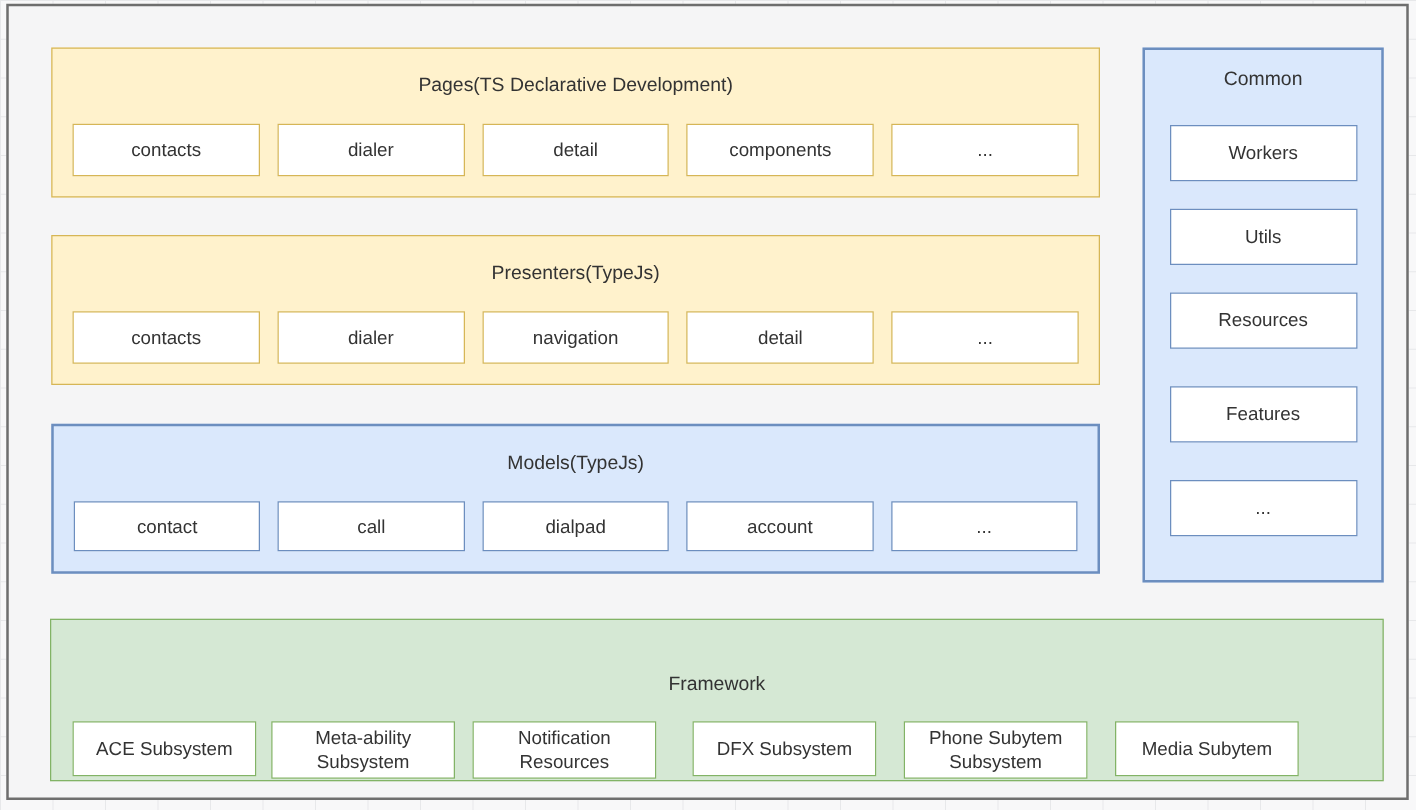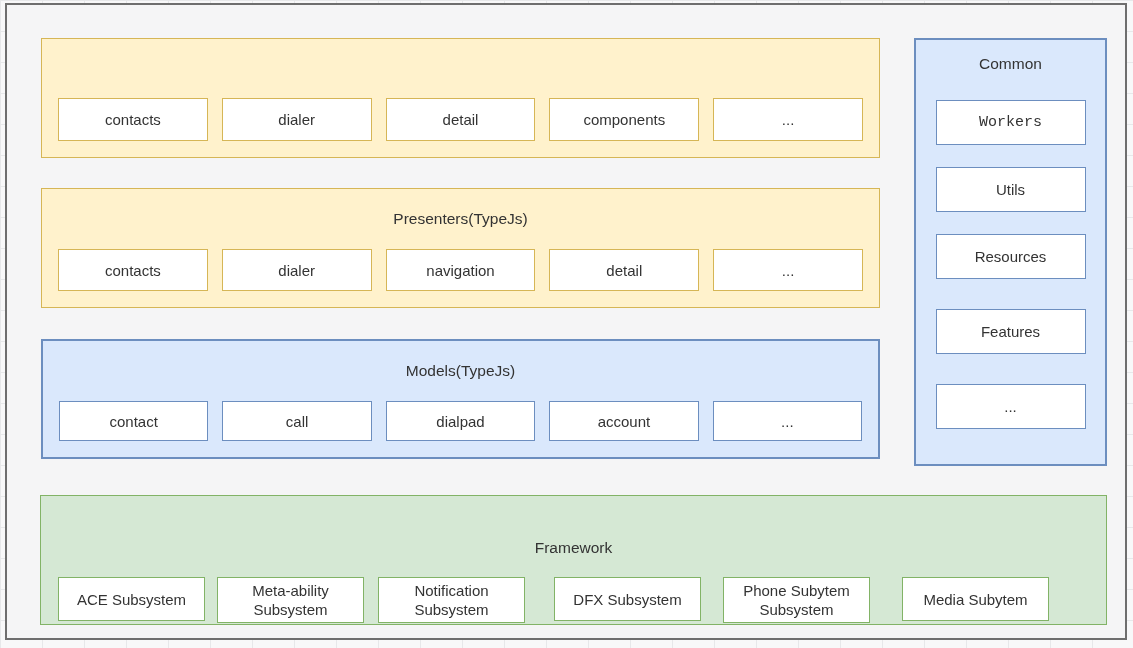--- a/index.html
+++ b/index.html
@@ -54,42 +54,43 @@
   .layer .row{display:flex;gap:14px;height:43px;margin-top:auto;margin-bottom:16px;}
   .layer .row .node{flex:1;}
   .layer-pages{top:33px;}
   .layer-presenters{top:183px;}
   .layer-models{top:334px;}
 
   
   .common-panel{left:907px;top:33px;width:193px;height:428px;align-items:center;}
   .common-panel .container-title{height:48px;width:100%;}
   .common-panel .node{width:150px;height:45px;margin-top:22px;flex:none;}
-  .common-panel .node:nth-of-type(1){margin-top:12px;font-family:Liberation Mono, monospace;}
+  .common-panel .node:nth-of-type(1){margin-top:12px;}
   .common-panel .node:nth-of-type(4),
   .common-panel .node:nth-of-type(5){margin-top:30px;}
 
   
   .framework-panel{left:33px;top:490px;width:1067px;height:130px;}
   .framework-panel .container-title{height:46px;margin-top:29px;}
   .fw-row{display:flex;align-items:flex-start;height:54px;margin-top:6px;padding-left:17px;}
   .fw-row .node{width:147px;min-height:44px;padding:3px 6px;flex:none;}
   .fw-row .node:nth-of-type(2){margin-left:12px;}
   .fw-row .node:nth-of-type(3){margin-left:14px;}
   .fw-row .node:nth-of-type(4){margin-left:29px;}
   .fw-row .node:nth-of-type(5){margin-left:22px;}
-  .fw-row .node:nth-of-type(6){margin-left:32px;}
+  .fw-row .node:nth-of-type(6){margin-left:22px;}
 </style>
 </head>
 <body>
 
 <div class="page">
   <div class="frame">
 
     <section class="container layer layer-pages theme-yellow">
+      <div class="container-title">Pages(TS Declarative Development)</div>
       <div class="row">
           <div class="node">contacts</div>
           <div class="node">dialer</div>
           <div class="node">detail</div>
           <div class="node">components</div>
           <div class="node">...</div>
         </div>
     </section>
 
     <section class="container layer layer-presenters theme-yellow">
@@ -117,21 +118,21 @@
     <section class="container common-panel theme-blue">
       <div class="container-title">Common</div>
       <div style="display:contents"><div class="node">Workers</div><div class="node">Utils</div><div class="node">Resources</div><div class="node">Features</div><div class="node">...</div></div>
     </section>
 
     <section class="container framework-panel theme-green">
       <div class="container-title">Framework</div>
       <div class="fw-row">
           <div class="node">ACE Subsystem</div>
           <div class="node">Meta-ability Subsystem</div>
-          <div class="node">Notification Subsystem</div>
+          <div class="node">Notification Resources</div>
           <div class="node">DFX Subsystem</div>
           <div class="node">Phone Subytem Subsystem</div>
           <div class="node">Media Subytem</div>
         </div>
     </section>
 
   </div>
 </div>
 
 </body></html>

